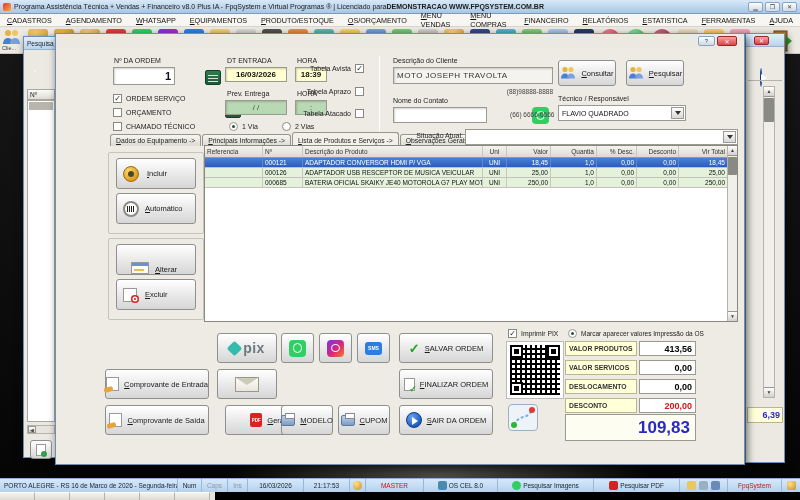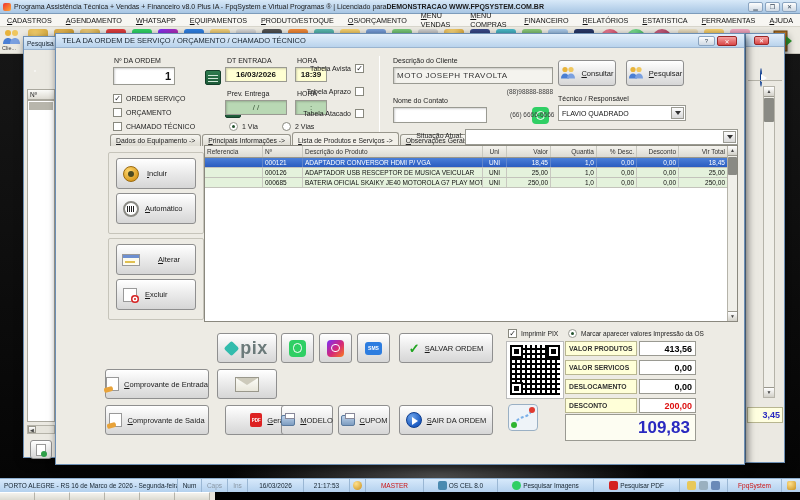--- a/index.html
+++ b/index.html
@@ -116,21 +116,21 @@
   .ic-key{width:16px;height:16px;border-radius:50%;background:radial-gradient(circle at 35% 30%,#ffd76e,#d99a1e 75%);border:1px solid #9a6a10;position:relative;}
   .ic-key::after{content:"";position:absolute;inset:4px;border-radius:50%;background:#4a4a22;}
   .ic-bar{width:16px;height:16px;border-radius:50%;border:2px solid #8a8a84;background:#fff;position:relative;}
   .ic-bar::after{content:"";position:absolute;inset:3px 2px;background:repeating-linear-gradient(90deg,#222 0 1px,#fff 1px 2px);}
   .ic-form{width:18px;height:12px;background:#fdfbee;border:1px solid #999;position:relative;}
   .ic-form::before{content:"";position:absolute;left:0;right:0;top:0;height:3px;background:#6d8fd0;}
   .ic-form::after{content:"";position:absolute;left:2px;right:4px;top:6px;height:2px;background:#e0c050;}
   .ic-del{width:14px;height:14px;background:#fff;border:1px solid #999;position:relative;}
   .ic-del::after{content:"";position:absolute;right:-3px;bottom:-2px;width:8px;height:8px;border-radius:50%;background:#d42222;box-shadow:inset 0 0 0 1.5px #d42222,inset 0 0 0 3px #fff;}
   .pix-d{width:11px;height:11px;background:#32bcad;border-radius:2px;transform:rotate(45deg);}
-  .pix-txt{font-size:18px;font-weight:bold;color:#6b7a7a;letter-spacing:.5px;}
+  .pix-txt{font-size:14px;font-weight:bold;color:#6b7a7a;letter-spacing:.5px;}
 
   
   #qr{position:absolute;left:450px;top:293px;width:58px;height:58px;background:#fff;border:1px solid #bbb;padding:3px;}
   #qr .pat{width:100%;height:100%;background:
      repeating-linear-gradient(90deg,#000 0 2px,rgba(0,0,0,0) 2px 5px),
      repeating-linear-gradient(0deg,#000 0 2px,#fff 2px 5px);position:relative;}
   .fndr{position:absolute;width:13px;height:13px;background:#fff;border:2.5px solid #000;}
   .fndr::after{content:"";position:absolute;inset:2px;background:#000;}
 
   
@@ -239,44 +239,41 @@
     <div class="wtitle" style="justify-content:flex-start;padding:0 2px;">
       <span class="xbtn" style="width:15px;height:9px;margin-left:6px;">✕</span>
     </div>
     <span class="abs bluearrow" style="left:14px;top:22px;width:20px;height:20px;"></span>
     <div class="abs" style="left:2px;top:46px;width:34px;height:1px;background:#b5b3a9;"></div>
     <div class="abs vscroll" style="left:17px;top:52px;width:12px;height:312px;">
       <div class="ar">▲</div>
         <div class="thumb"></div>
         <div class="arb">▼</div>
     </div>
-    <div class="abs" style="left:1px;top:373px;width:36px;height:16px;background:#ffffe0;border:1px solid #b8b690;font-size:9px;font-weight:bold;color:#2a2ac0;display:flex;align-items:center;justify-content:flex-end;padding:0 2px;">3,45</div>
+    <div class="abs" style="left:1px;top:373px;width:36px;height:16px;background:#ffffe0;border:1px solid #b8b690;font-size:9px;font-weight:bold;color:#2a2ac0;display:flex;align-items:center;justify-content:flex-end;padding:0 2px;">6,39</div>
   </div>
 
   <div id="win-pesquisa" class="abs win">
     <div class="wtitle">Pesquisa</div>
     <span class="abs wa-badge" style="left:10px;top:20px;width:20px;height:20px;"></span>
     <div class="abs colhead" style="left:3px;top:52px;width:28px;height:11px;">Nº</div>
     <div class="abs" style="left:3px;top:63px;width:28px;height:322px;background:#fff;border:1px solid #aaa89e;">
       <div style="margin:1px;height:8px;background:#b8b6ac;"></div>
     </div>
     <div class="abs scrollx" style="left:3px;top:388px;width:28px;height:9px;">
         <span class="ar">◀</span>
       </div>
     <div class="abs btn" style="left:6px;top:403px;width:22px;height:19px;">
       <span style="width:10px;height:12px;background:#fff;border:1px solid #999;position:relative;display:inline-block;">
           <i style="position:absolute;right:-2px;bottom:-2px;width:6px;height:6px;border-radius:50%;background:#2fa04a;"></i>
         </span>
     </div>
   </div>
 
   <div id="dlg" class="abs win">
-    <div class="wtitle" style="height:14px;">
-      <span>TELA DA ORDEM DE SERVIÇO / ORÇAMENTO / CHAMADO TÉCNICO</span>
-    </div>
     <span class="abs winbtn" style="right:29px;top:2px;width:17px;height:10px;">?</span>
     <span class="abs xbtn" style="right:7px;top:2px;width:20px;height:10px;">✕</span>
 
     <div id="dlg-body">
 
       
       <span class="lbl" style="left:58px;top:9px;">Nº DA ORDEM</span>
       <div class="inp" style="left:57px;top:19px;width:62px;height:18px;font-size:11px;font-weight:bold;justify-content:flex-end;">1</div>
 
       <span class="cb on" style="left:57px;top:46px;"></span>
@@ -365,21 +362,21 @@
       <div class="grp" style="left:52px;top:104px;width:96px;height:82px;"></div>
       <div class="btn" style="left:60px;top:110px;width:80px;height:31px;justify-content:flex-start;padding-left:6px;gap:8px;">
         <span class="ic ic-key"></span>
         <span><u>I</u>ncluir</span>
       </div>
       <div class="btn" style="left:60px;top:145px;width:80px;height:31px;justify-content:flex-start;padding-left:6px;gap:6px;">
         <span class="ic ic-bar"></span>
         <span><u>A</u>utomático</span>
       </div>
       <div class="grp" style="left:52px;top:190px;width:96px;height:82px;"></div>
-      <div class="btn" style="left:60px;top:196px;width:80px;height:31px;justify-content:flex-start;padding-left:5px;gap:18px;">
+      <div class="btn" style="left:60px;top:196px;width:80px;height:31px;justify-content:flex-start;padding-left:14px;gap:6px;align-items:flex-end;">
         <span class="ic ic-form"></span>
         <span><u>A</u>lterar</span>
       </div>
       <div class="btn" style="left:60px;top:231px;width:80px;height:31px;justify-content:flex-start;padding-left:6px;gap:8px;">
         <span class="ic ic-del"></span>
         <span><u>E</u>xcluir</span>
       </div>
 
       
       <div id="ptable">
@@ -457,20 +454,24 @@
         <span><u>S</u>ALVAR ORDEM</span>
       </div>
 
       <div class="btn" style="left:49px;top:321px;width:104px;height:30px;">
         <span class="ic ic-hand"></span>
         <span><u>C</u>omprovante de Entrada</span>
       </div>
       <div class="btn" style="left:161px;top:321px;width:60px;height:30px;">
         <span class="ic ic-env"></span>
       </div>
+      <div class="btn" style="left:343px;top:321px;width:94px;height:30px;">
+        <span class="ic ic-page pcheck"></span>
+        <span><u>F</u>INALIZAR ORDEM</span>
+      </div>
 
       <div class="btn" style="left:49px;top:357px;width:104px;height:30px;">
         <span class="ic ic-hand"></span>
         <span><u>C</u>omprovante de Saída</span>
       </div>
       <div class="btn" style="left:169px;top:357px;width:84px;height:30px;padding-left:20px;">
         <span class="ic ic-pdf">PDF</span>
         <span><u>G</u>erar PDF</span>
       </div>
       <div class="btn" style="left:225px;top:357px;width:52px;height:30px;">

